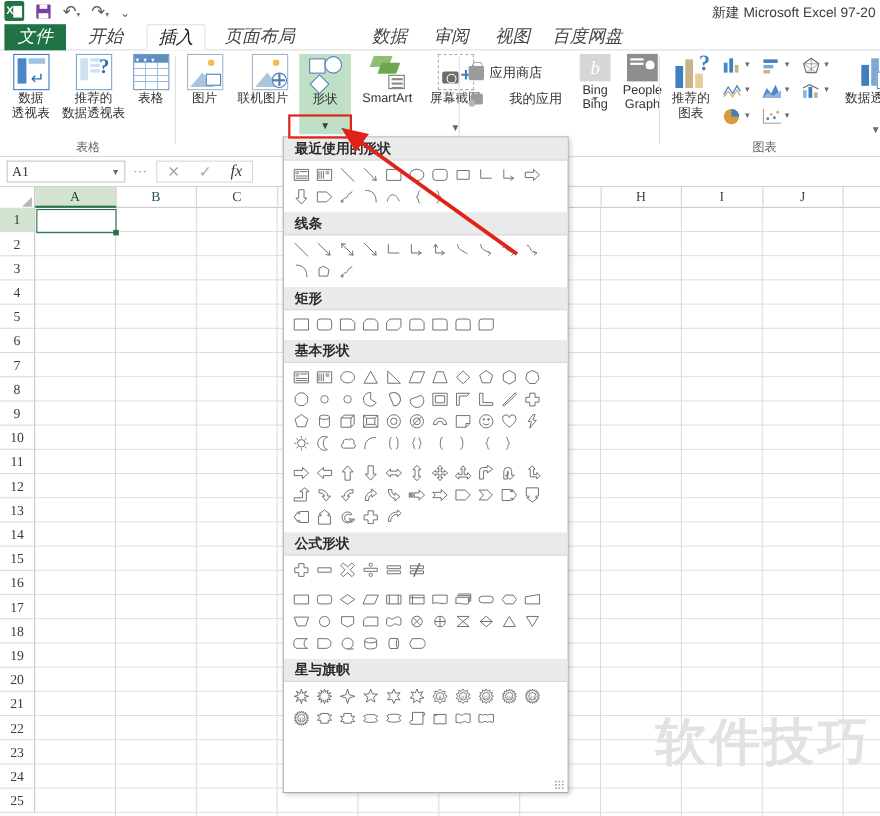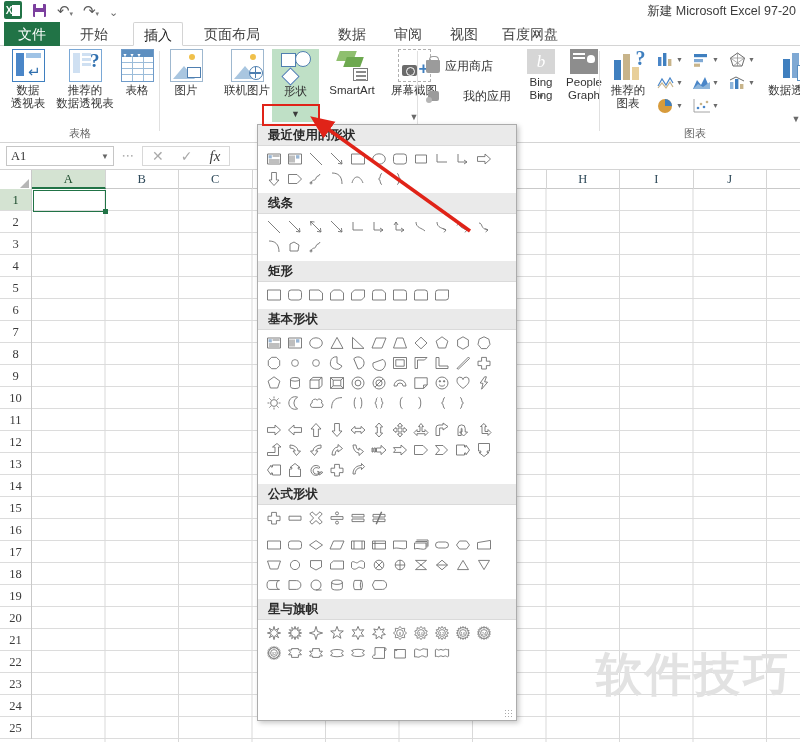--- a/index.html
+++ b/index.html
@@ -41,21 +41,21 @@
     white-space: nowrap; font-family: "Liberation Sans", sans-serif;
   }
 
   
   .tabstrip {
     position: absolute; left: 0; top: 22px; width: 800px; height: 24px;
     background: #ffffff; border-bottom: 1px solid #d4d4d4;
   }
   .tab {
     position: absolute; top: 0; height: 24px; line-height: 24px;
-    font-size: 14px; color: #444; padding: 0 10px; cursor: pointer; white-space: nowrap;
+    font-size: 16px; color: #444; padding: 0 10px; cursor: pointer; white-space: nowrap; font-style: italic;
   }
   .tab.file { background: #217346; color: #ffffff; left: 4px; width: 56px; text-align: center; padding: 0; }
   .tab.active {
     background: #ffffff; color: #1a1a1a;
     border-left: 1px solid #d4d4d4; border-right: 1px solid #d4d4d4; border-top: 1px solid #d4d4d4;
     border-bottom: 1px solid #ffffff; border-radius: 2px 2px 0 0; z-index: 3;
   }
 
   
   .ribbon {
@@ -305,21 +305,21 @@
 
     <div class="rgroup" style="left:160px; width:250px;">
       <div class="rbtn" style="left:6px; width:40px;">
         <div class="icon32 ic-pic">
           <div class="sun"></div>
             <div class="mtn"></div>
             <div class="mon"></div>
         </div>
         <div class="lbl">图片</div>
       </div>
-      <div class="rbtn" style="left:56px; width:62px;">
+      <div class="rbtn" style="left:40px; width:62px;align-items:flex-end;">
         <div class="icon32 ic-pic">
           <div class="sun"></div>
             <div class="mtn"></div>
             <div class="glb"></div>
         </div>
         <div class="lbl">联机图片</div>
       </div>
       <div class="rbtn" style="left:112px; width:47px; background:#bfe0c6; padding-top:0; top:3px; height:57px;">
         <div class="icon32 ic-shapes" style="margin-top:1px;">
           <div class="sq"></div>
@@ -351,21 +351,21 @@
         <span style="font-size:9px;color:#6a6a6a;">▼</span>
       </div>
       <div class="gsep" style="right:-8px;"></div>
     </div>
 
     <div class="rgroup" style="left:418px; width:182px;">
       <div class="smallrow" style="left:8px; top:12px;">
         <span class="bag"></span>
         <span class="slbl">应用商店</span>
       </div>
-      <div class="smallrow" style="left:8px; top:42px;gap:23px;">
+      <div class="smallrow" style="left:8px; top:36px;gap:23px;">
         <span class="cube"></span>
         <span class="slbl">我的应用</span>
         <span style="font-size:8px;color:#7a7a7a;margin-left:3px;">▼</span>
       </div>
       <div class="rbtn" style="left:104px; width:38px;">
         <div class="bing">b</div>
         <div class="lbl">Bing</div>
         <div class="lbl2">Bing</div>
       </div>
       <div class="rbtn" style="left:144px; width:44px;">

